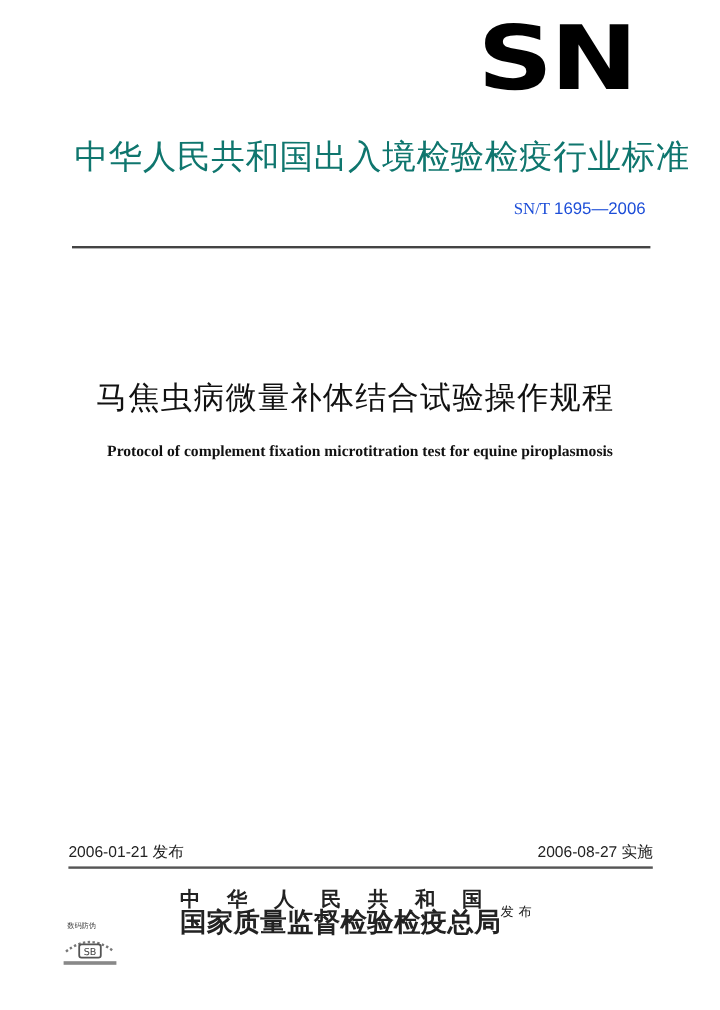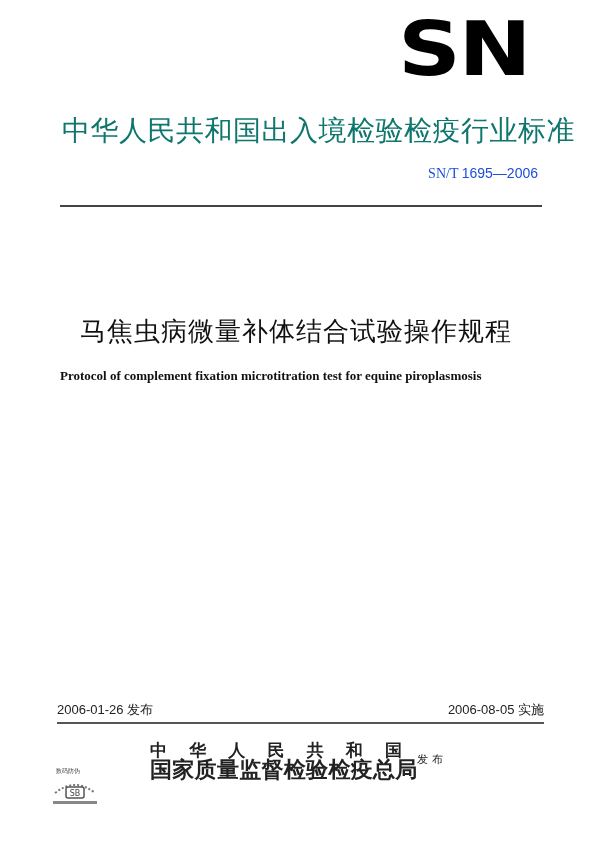--- a/index.html
+++ b/index.html
@@ -21,21 +21,21 @@
     font-family: "Liberation Serif", serif; font-size: 14px; color: #1d4ed8; white-space: nowrap;
   }
   .std-number .num { font-family: "Liberation Sans", sans-serif; }
   .rule-top { left: 60px; top: 205px; width: 482px; height: 2px; background: #444; }
   .doc-title-cn {
     left: 80px; top: 314px; width: 440px; 
     font-family: "DejaVu Sans", sans-serif; font-size: 26px; color: #111;
     letter-spacing: 1px; white-space: nowrap;
   }
   .doc-title-en {
-    left: 60px; top: 368px; width: 480px; 
+    left: 60px; top: 368px; width: 480px; text-align: center;
     font-family: "Liberation Serif", serif; font-weight: bold; font-size: 13px;
     color: #111; white-space: nowrap;
   }
   .issue-date {
     left: 57px; top: 701px;
     font-family: "Liberation Sans", sans-serif; font-size: 13px; color: #222; white-space: nowrap;
   }
   .impl-date {
     right: 56px; top: 701px;
     font-family: "Liberation Sans", sans-serif; font-size: 13px; color: #222; white-space: nowrap;
@@ -71,22 +71,22 @@
   <span>SN/T</span>
   <span class="num">1695—2006</span>
 </div>
 
 <div class="abs rule-top"></div>
 
 <div class="abs doc-title-cn">马焦虫病微量补体结合试验操作规程</div>
 
 <div class="abs doc-title-en">Protocol of complement fixation microtitration test for equine piroplasmosis</div>
 
-<div class="abs issue-date">2006-01-26 发布</div>
-<div class="abs impl-date">2006-08-05 实施</div>
+<div class="abs issue-date">2006-01-21 发布</div>
+<div class="abs impl-date">2006-08-27 实施</div>
 
 <div class="abs rule-bottom"></div>
 
 <div class="abs stamp">
   <svg width="60" height="44" viewBox="0 0 60 44">
     <path d="M10 18 Q30 2 50 18" fill="none" stroke="#777" stroke-width="2" stroke-dasharray="2 2"></path>
     <rect x="21" y="12" width="18" height="11" rx="2" fill="none" stroke="#555" stroke-width="1.5"></rect>
     <text x="30" y="21" font-size="8" text-anchor="middle" fill="#444" font-family="DejaVu Sans, sans-serif">SB</text>
     <rect x="8" y="26" width="44" height="3" fill="#888"></rect>
   </svg>

